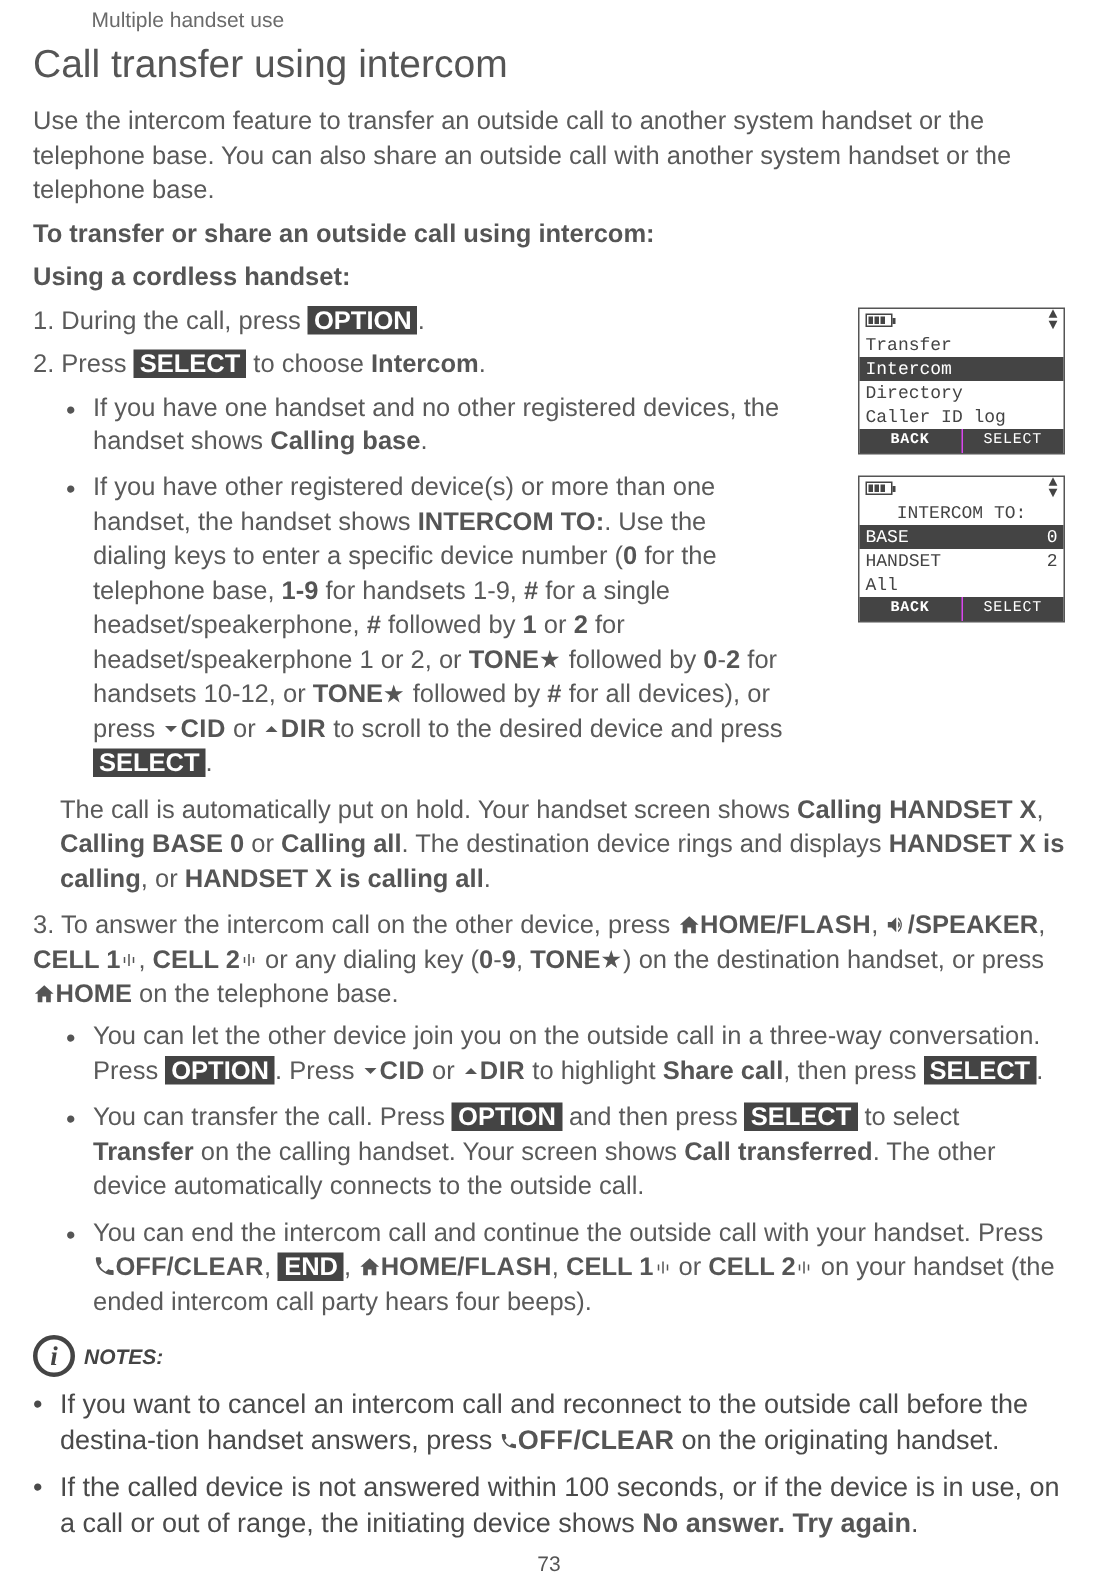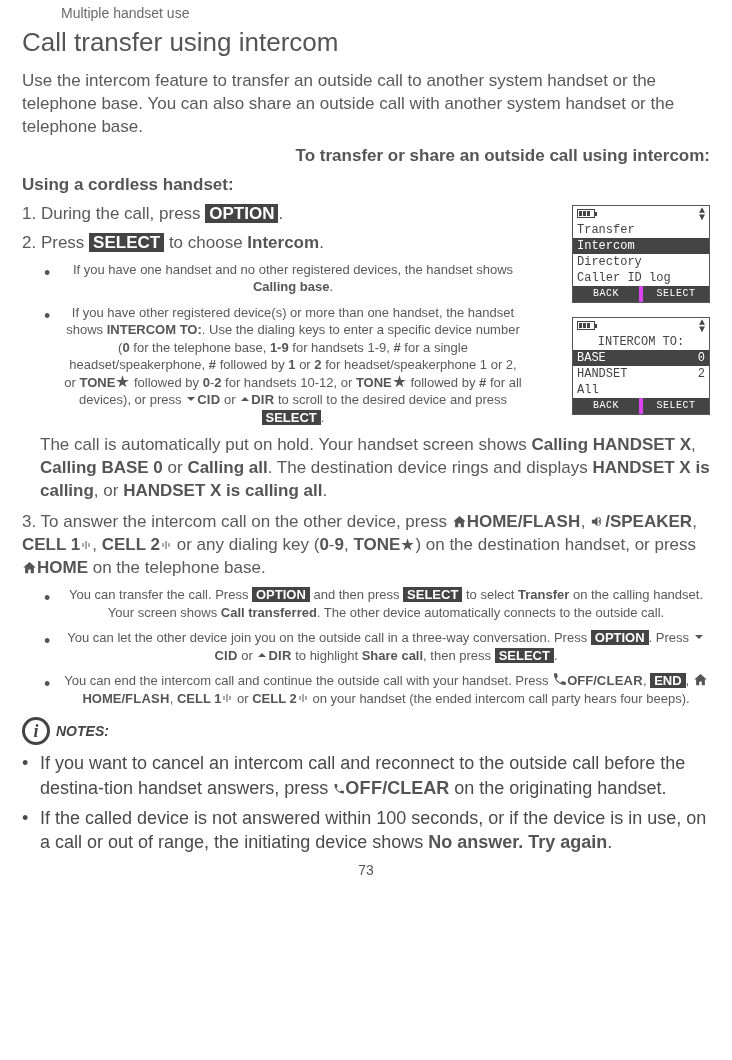--- a/index.html
+++ b/index.html
@@ -10,45 +10,45 @@
     height: 1060px;
     padding: 4px 22px 10px 22px;
     position: relative;
     font-size: 15px;
     line-height: 1.35;
   }
   .header-small { font-size: 14px; color: #6a6a6a; margin-bottom: 2px; margin-left: 39px; }
   h1 { font-size: 26px; font-weight: 400; color: #555; margin-bottom: 10px; }
   .intro { font-size: 17px; color: #5a5a5a; }
   .bold { font-weight: 700; color: #555; }
-  .section-label { font-weight: 700; font-size: 17px; margin: 6px 0; color: #555; text-align: right; }
+  .section-label { font-weight: 700; font-size: 17px; margin: 6px 0; color: #555; }
   .sub-label { font-weight: 700; font-size: 17px; margin: 4px 0 6px; color: #555; }
   ol.steps { list-style: none; }
   ol.steps > li { margin-bottom: 6px; font-size: 17px; color: #5a5a5a; }
   ul.bullets { list-style: none; margin-left: 22px; margin-top: 6px; }
-  ul.bullets > li { position: relative; padding-left: 18px; margin-bottom: 8px; font-size: 13px; color: #5a5a5a; text-align: center; }
+  ul.bullets > li { position: relative; padding-left: 18px; margin-bottom: 8px; font-size: 17px; color: #5a5a5a; }
   ul.bullets > li::before { content: "•"; position: absolute; left: 0; top: 0; font-size: 18px; color: #555; }
   .hl { background: #444; color: #fff; padding: 0 4px; font-weight: 700; margin-top: 13px; }
   .sc { font-variant: small-caps; letter-spacing: 0.02em; }
   .constrained { max-width: 480px; }
   .indent { margin-left: 18px; font-size: 17px; color: #5a5a5a; margin-top:4px; margin-bottom:8px;}
   .screens { position: absolute; right: 22px; top: 205px; width: 138px; }
   .lcd { border: 1px solid #555; width: 138px; margin-bottom: 14px; background: #fff; font-family: "Courier New", monospace; font-size: 12px; color: #444; }
   .lcd .top { height: 16px; position: relative; border-bottom: none; }
   .lcd .bat { position: absolute; left: 4px; top: 3px; width: 18px; height: 9px; border: 1px solid #444; }
   .lcd .bat::after { content: ""; position: absolute; right: -3px; top: 2px; width: 2px; height: 4px; background: #444; }
   .lcd .bat .seg { position: absolute; top: 1px; width: 3px; height: 5px; background: #444; }
   .lcd .bat .s1 { left: 1px; } .lcd .bat .s2 { left: 5px; } .lcd .bat .s3 { left: 9px; }
   .lcd .arrows { position: absolute; right: 4px; top: 1px; font-size: 10px; color:#444; line-height:7px;}
   .lcd .row { padding: 0 4px; height: 16px; line-height: 16px; }
   .lcd .row.sel { background: #444; color: #fff; }
   .lcd .row.two { display:flex; justify-content: space-between; }
   .lcd .soft { display: flex; height: 16px; }
   .lcd .soft div { flex: 1; background: #444; color: #fff; text-align: center; font-size: 10px; line-height: 16px; letter-spacing:0.5px;}
-  .lcd .soft div:first-child { border-right: 4px solid #d946ef; }
+  .lcd .soft div:first-child { border-right: 1px solid #d946ef; font-weight: bold; }
   .notes-wrap { margin-top: 10px; }
   .notes-head { display:flex; align-items:center; gap:6px; }
   .info-ic { width:28px; height:28px; border-radius:50%; border:3px solid #444; display:inline-flex; align-items:center; justify-content:center; font-weight:700; font-size:18px; color:#444; font-family: Georgia, serif; font-style: italic;}
   .notes-label { font-weight:700; font-style: italic; font-size:14px; color:#444;}
   ul.notes { list-style:none; margin-top:6px; }
   ul.notes > li { position:relative; padding-left:18px; font-size:18px; color:#4a4a4a; margin-bottom:6px; line-height:1.35;}
   ul.notes > li::before { content:"•"; position:absolute; left:0; top:0; }
   .pagenum { text-align:center; font-size:14px; color:#555; margin-top:6px;}
   svg.inline { height: 15px; width: 15px; vertical-align: -2px; }
   svg.sm { height:12px; width:12px; vertical-align:-1px;}
@@ -145,28 +145,28 @@
         <path stroke="#555" stroke-width="2" fill="none" d="M12 4v16M6 8c0 0 0 8 0 8M18 8c0 0 0 8 0 8"></path>
       </svg><span> or any dialing key (</span><span class="bold">0</span><span>-</span><span class="bold">9</span><span>, </span><span class="bold">TONE</span><svg class="inline" viewBox="0 0 24 24">
         <path fill="#555" d="M12 2l2.4 7.4H22l-6.2 4.5 2.4 7.4L12 16.8 5.8 21.3l2.4-7.4L2 9.4h7.6z"></path>
       </svg><span>) on the destination handset, or press </span><svg class="inline" viewBox="0 0 24 24">
         <path fill="#555" d="M12 3l10 9h-3v9h-5v-6h-4v6H5v-9H2z"></path>
       </svg><span class="bold">HOME</span><span> on the telephone base.</span>
   </li>
   <li>
     <ul class="bullets">
       <li>
-        <span>You can transfer the call. Press </span><span class="hl">OPTION</span><span> and then press </span><span class="hl">SELECT</span><span> to select </span><span class="bold">Transfer</span><span> on the calling handset. Your screen shows </span><span class="bold">Call transferred</span><span>. The other device automatically connects to the outside call.</span>
-      </li>
-      <li>
         <span>You can let the other device join you on the outside call in a three-way conversation. Press </span><span class="hl">OPTION</span><span>. Press </span><svg class="sm" viewBox="0 0 24 24">
             <path fill="#555" d="M4 8l8 8 8-8z"></path>
           </svg><span class="bold sc">CID</span><span> or </span><svg class="sm" viewBox="0 0 24 24">
             <path fill="#555" d="M4 16l8-8 8 8z"></path>
           </svg><span class="bold sc">DIR</span><span> to highlight </span><span class="bold">Share call</span><span>, then press </span><span class="hl">SELECT</span><span>.</span>
+      </li>
+      <li>
+        <span>You can transfer the call. Press </span><span class="hl">OPTION</span><span> and then press </span><span class="hl">SELECT</span><span> to select </span><span class="bold">Transfer</span><span> on the calling handset. Your screen shows </span><span class="bold">Call transferred</span><span>. The other device automatically connects to the outside call.</span>
       </li>
       <li>
         <span>You can end the intercom call and continue the outside call with your handset. Press </span><svg class="inline" viewBox="0 0 24 24">
             <path fill="#555" d="M21 15.5c-1.4 0-2.7-.2-4-.7-.4-.1-.9 0-1.2.3l-2.2 2.2c-3-1.5-5.4-4-7-7l2.2-2.2c.3-.3.4-.8.3-1.2-.5-1.3-.7-2.6-.7-4 0-.6-.4-1-1-1H4c-.6 0-1 .4-1 1 0 9.9 8.1 18 18 18 .6 0 1-.4 1-1v-3.5c0-.6-.4-1-1-1z"></path>
           </svg><span class="bold">OFF/</span><span class="bold sc">CLEAR</span><span>, </span><span class="hl">END</span><span>, </span><svg class="inline" viewBox="0 0 24 24">
             <path fill="#555" d="M12 3l10 9h-3v9h-5v-6h-4v6H5v-9H2z"></path>
           </svg><span class="bold">HOME/</span><span class="bold sc">FLASH</span><span>, </span><span class="bold">CELL 1</span><svg class="sm" viewBox="0 0 24 24">
             <path stroke="#555" stroke-width="2" fill="none" d="M12 4v16M6 8v8M18 8v8"></path>
           </svg><span> or </span><span class="bold">CELL 2</span><svg class="sm" viewBox="0 0 24 24">
             <path stroke="#555" stroke-width="2" fill="none" d="M12 4v16M6 8v8M18 8v8"></path>

